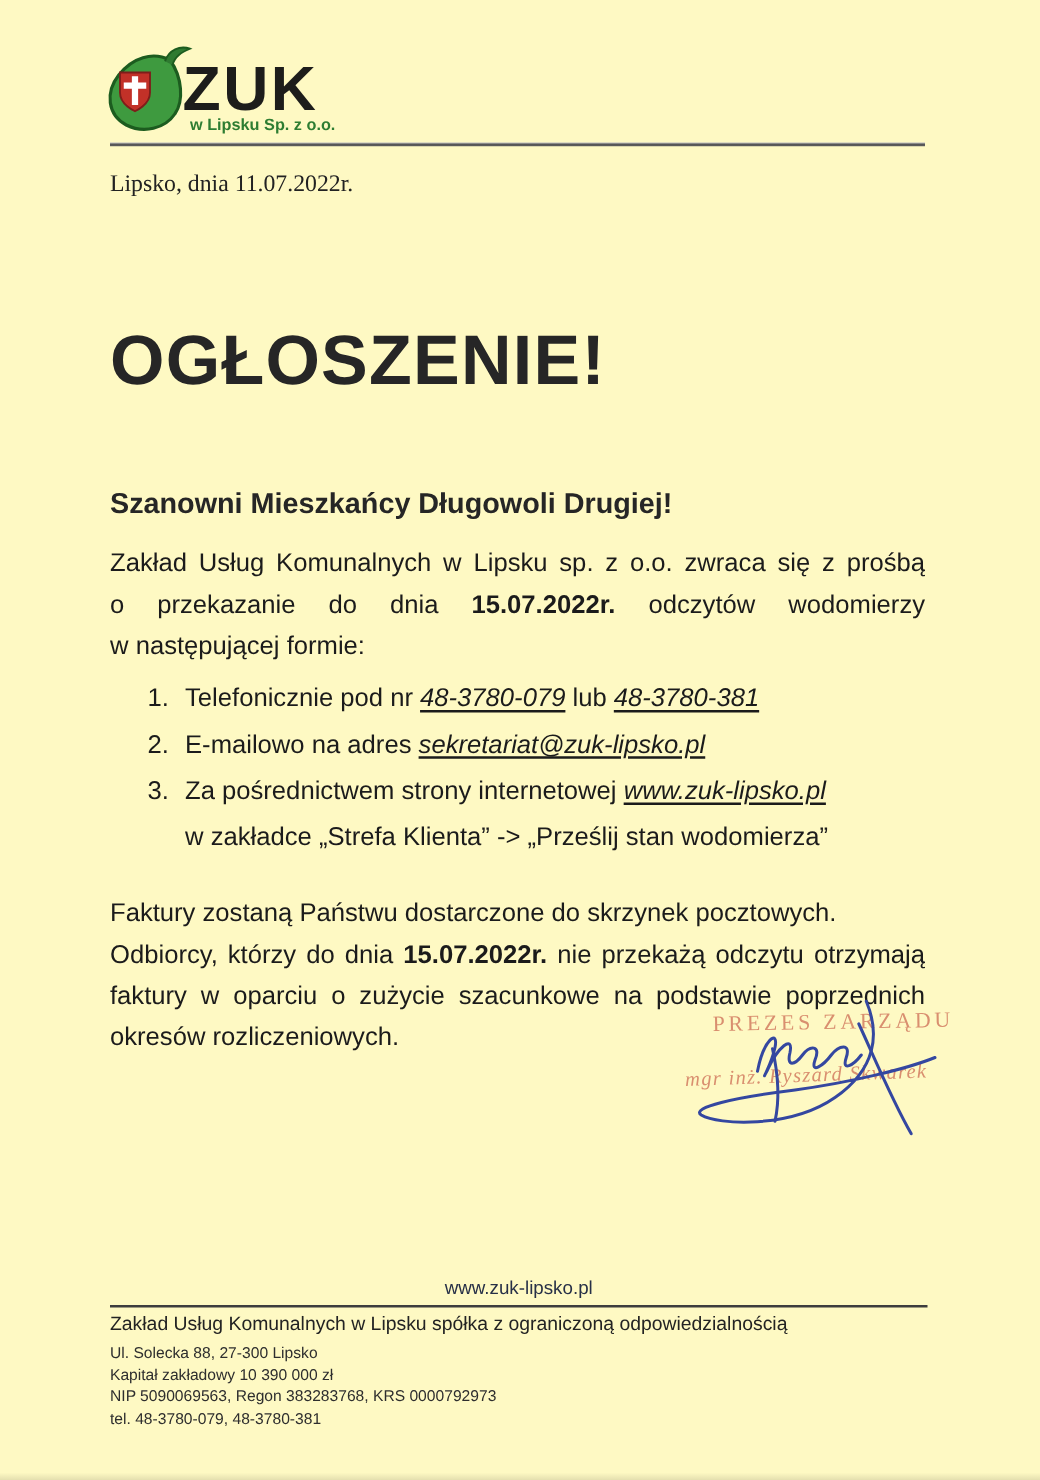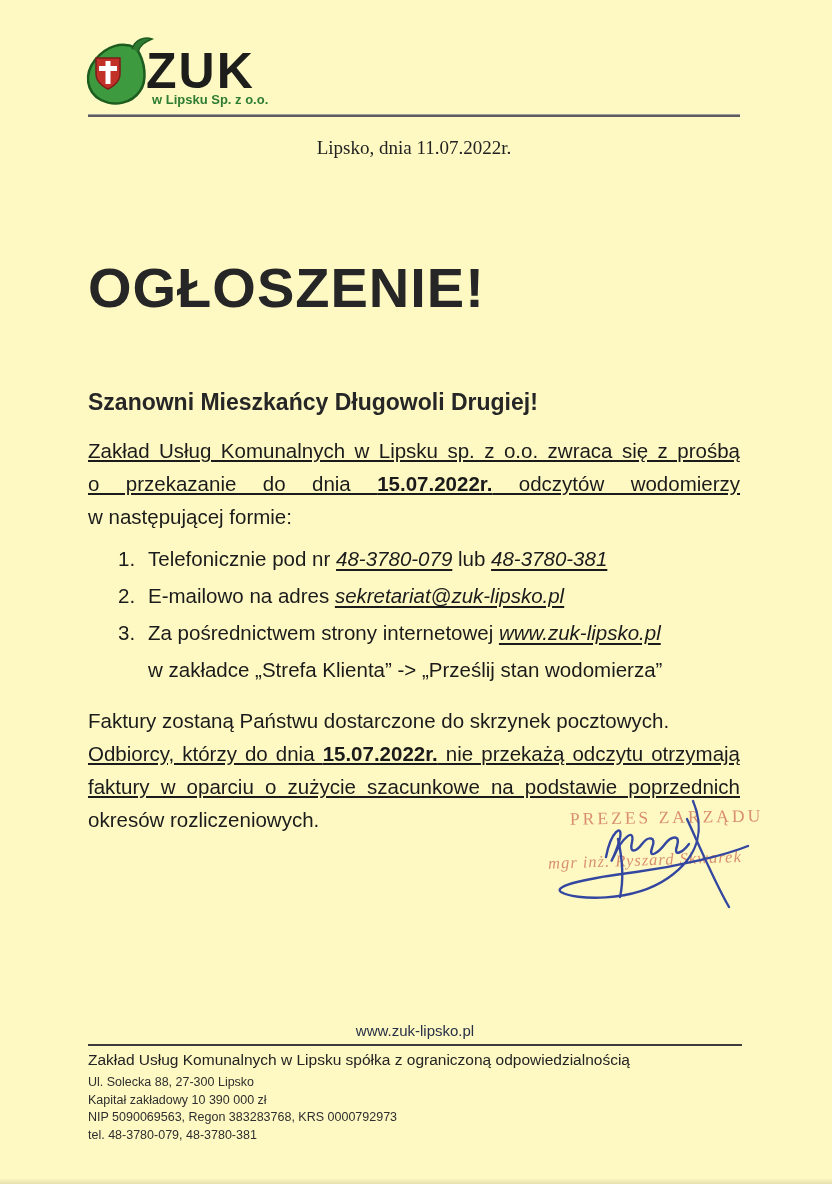--- a/index.html
+++ b/index.html
@@ -13,45 +13,45 @@
     color:#1b1b1b;
     overflow:hidden;
   }
   .content { padding:40px 92px 0 88px; }
 
   
   .logo-row { height:70px; position:relative; }
   .logo-svg { position:absolute; left:-6px; top:-4px; }
   .header-rule { margin-top:4px; height:3px;
     background:linear-gradient(to bottom,#bdbdbd,#4a4a4a 60%,#6b6b6b); }
-  .date-line { margin-top:20px; text-align:center;
+  .date-line { margin-top:20px; text-align:left;
     font-family:"Liberation Serif", serif; font-size:19px; color:#222; }
 
   
   .doc-title { margin-top:96px; 
     font-size:56px; font-weight:700; letter-spacing:1px; color:#262626; }
 
   
   .salutation { margin-top:69px; font-size:23px; font-weight:700; color:#262626; }
 
   
   .para { margin-top:18px; font-size:20.5px; }
   .line { line-height:33px; text-align:justify; white-space:normal; }
-  .line.stretch { text-align-last:justify;text-decoration:underline; }
+  .line.stretch { text-align-last:justify; }
   .b { font-weight:700; }
   .u { text-decoration:underline; text-underline-offset:3px;font-style:italic; }
 
   
   .num-list { margin-top:7px; font-size:20.5px; }
   .list-row { display:flex; line-height:37px; }
   .list-num { width:30px; margin-left:30px; flex:none; }
   .list-text { flex:1; }
   .list-cont { line-height:37px; margin-left:60px; }
 
-  .para2 { margin-top:16px; }
+  .para2 { margin-top:26px; }
 
   
   .signature { position:absolute; left:548px; top:793px; width:214px; height:128px; }
   .stamp-title { position:absolute; top:14px; left:22px; width:200px;
     font-family:"Liberation Serif", serif; font-size:17.5px; letter-spacing:3px;
     opacity:.8; transform:rotate(-1deg); white-space:nowrap; }
   .stamp-name { position:absolute; top:57px; left:0; width:214px;
     font-family:"Liberation Serif", serif; font-style:italic; font-size:16.5px;
     letter-spacing:1px; opacity:.8; transform:rotate(-2deg); white-space:nowrap; }
   .sig-svg { position:absolute; left:0; top:0; }

